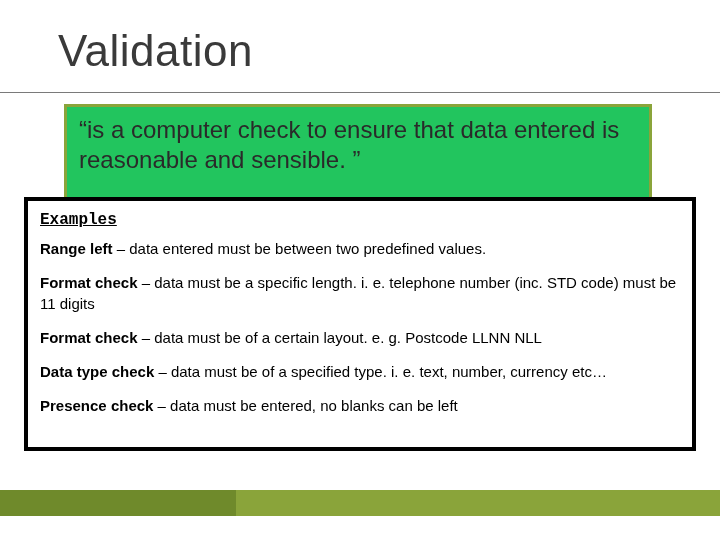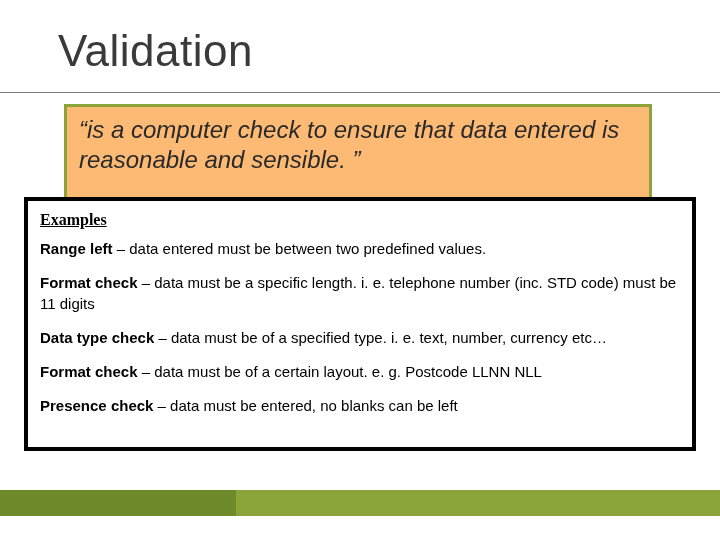--- a/index.html
+++ b/index.html
@@ -32,44 +32,43 @@
     top: 92px;
     width: 720px;
     height: 1px;
     background: #7a7a7a;
   }
   .quote-box {
     position: absolute;
     left: 64px;
     top: 104px;
     width: 588px;
-    background: #fdba74;
+    background: #22c55e;
     border: 3px solid #8aa43a;
     padding: 8px 12px 110px 12px;
     box-sizing: border-box;
-    font-style: italic;
   }
   .quote-text {
     font-size: 24px;
     line-height: 1.25;
     color: #2a2a2a;
     font-weight: 400;
   }
   .examples-box {
     position: absolute;
     left: 24px;
     top: 197px;
     width: 672px;
     background: #ffffff;
     border: 4px solid #000000;
     padding: 6px 12px 16px 12px;
     box-sizing: border-box;
   }
   .examples-heading {
-    font-family: Liberation Serif, serif;
+    font-family: Liberation Mono, monospace;
     font-size: 16px;
     font-weight: 700;
     text-decoration: underline;
     color: #000;
     margin: 4px 0 10px 0;
   }
   .example-line {
     font-family: Arial, "Helvetica Neue", sans-serif;
     font-size: 15px;
     color: #000;
@@ -114,25 +113,25 @@
 
     <div class="example-line">
       <span class="example-name">Range left</span><span> – data entered must be between two predefined values.</span>
     </div>
 
     <div class="example-line">
       <span class="example-name">Format check</span><span> – data must be a specific length. i. e. telephone number (inc. STD code) must be 11 digits</span>
     </div>
 
     <div class="example-line">
-      <span class="example-name">Data type check</span><span> – data must be of a specified type. i. e. text, number, currency etc…</span>
+      <span class="example-name">Format check</span><span> – data must be of a certain layout. e. g. Postcode LLNN NLL</span>
     </div>
 
     <div class="example-line">
-      <span class="example-name">Format check</span><span> – data must be of a certain layout. e. g. Postcode LLNN NLL</span>
+      <span class="example-name">Data type check</span><span> – data must be of a specified type. i. e. text, number, currency etc…</span>
     </div>
 
     <div class="example-line">
       <span class="example-name">Presence check</span><span> – data must be entered, no blanks can be left</span>
     </div>
   </div>
 
   <div class="footer-bar"></div>
   <div class="footer-dark"></div>
 

